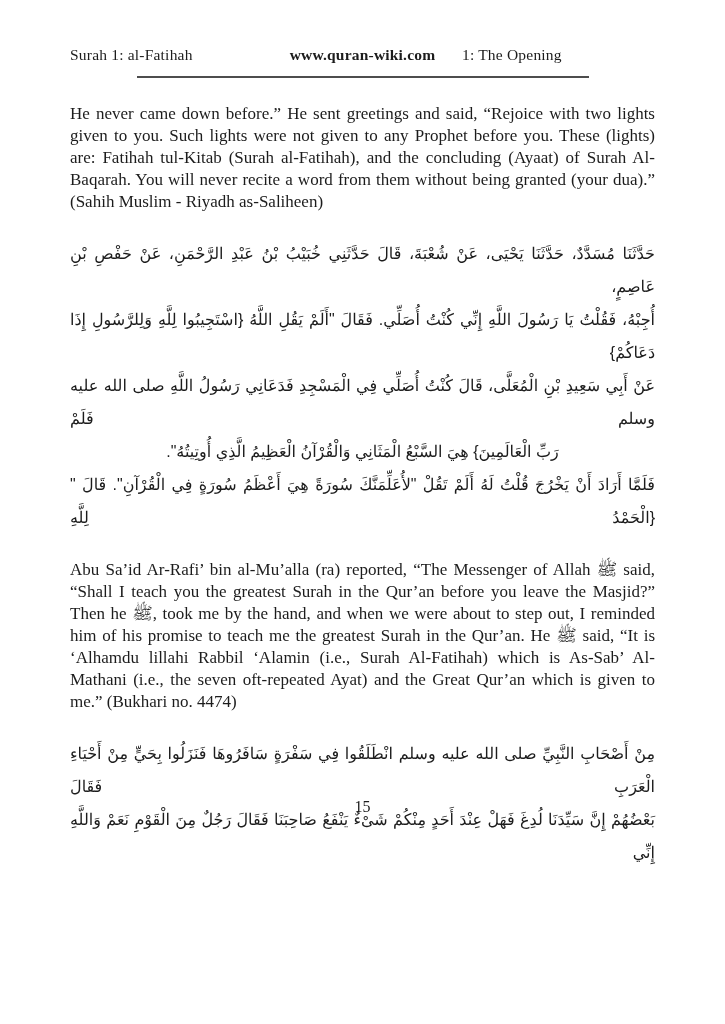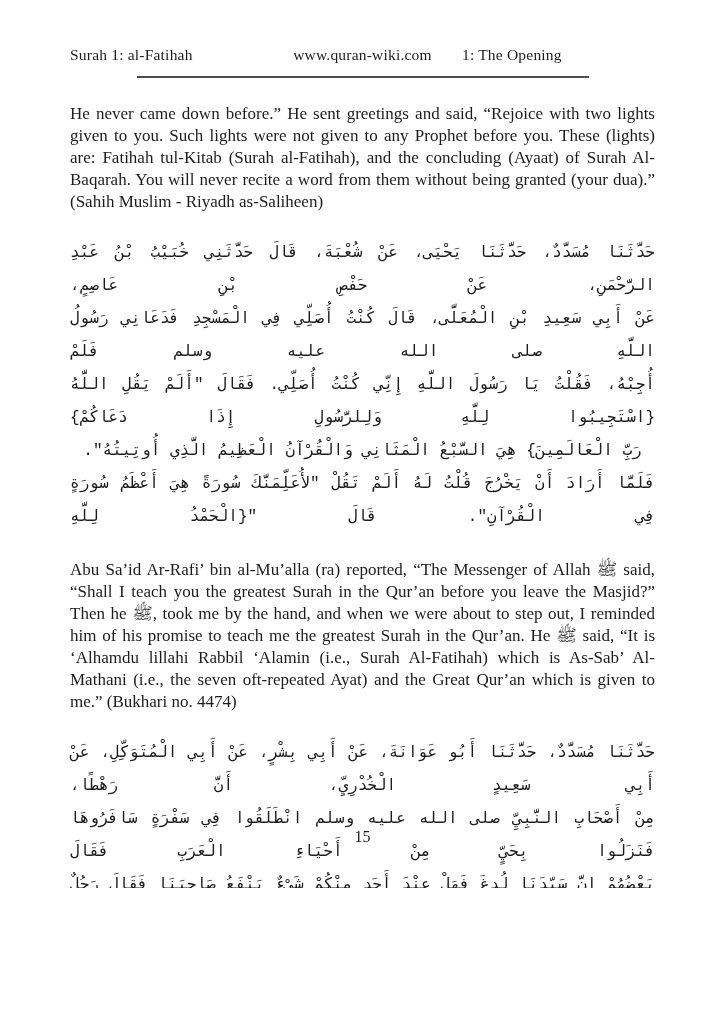--- a/index.html
+++ b/index.html
@@ -14,55 +14,55 @@
     overflow: hidden;
   }
   .running-header {
     display: flex;
     justify-content: space-between;
     align-items: baseline;
     font-size: 15.5px;
     letter-spacing: 0.2px;
   }
   .running-header .hdr-left  { width: 33%; text-align: left; }
-  .running-header .hdr-center{ width: 34%; text-align: center; }
+  .running-header .hdr-center{ width: 34%; text-align: center; font-weight: bold; }
   .running-header .hdr-right { width: 33%; text-align: left; }
   .divider-rule {
     width: 452px;
     border: 0;
     border-top: 2px solid #4d4d4d;
     margin: 12px auto 0 auto;
   }
   .en-para {
     font-size: 17px;
     line-height: 22px;
     text-align: justify;
     margin-top: 25px;
     font-family: "Liberation Serif", "DejaVu Sans", serif;
   }
   .ar-block {
     direction: rtl;
     unicode-bidi: embed;
-    font-family: Liberation Mono, monospace;
+    font-family: Liberation Sans, sans-serif;
     font-size: 16px;
     margin-top: 24px;
   }
   .ar-line {
     line-height: 33px;
     text-align: justify;
     text-align-last: justify;
     white-space: normal;
   }
   .ar-line.ar-last {
     text-align-last: center;
   }
   .page-number {
     position: absolute;
     left: 0; right: 0;
-    bottom: 42px;
+    bottom: 72px;
     text-align: center;
     font-size: 16px;
   }
 </style>
 </head>
 <body>
 
 <div class="page">
 
   <div class="running-header">
@@ -70,30 +70,29 @@
     <span class="hdr-center">www.quran-wiki.com</span>
     <span class="hdr-right">1: The Opening</span>
   </div>
 
   <hr class="divider-rule">
 
   <p class="en-para">He never came down before.” He sent greetings and said, “Rejoice with two lights given to you. Such lights were not given to any Prophet before you. These (lights) are: Fatihah tul-Kitab (Surah al-Fatihah), and the concluding (Ayaat) of Surah Al-Baqarah. You will never recite a word from them without being granted (your dua).” (Sahih Muslim - Riyadh as-Saliheen)</p>
 
   <div class="ar-block" dir="rtl" lang="ar">
     <div class="ar-line">حَدَّثَنَا مُسَدَّدٌ، حَدَّثَنَا يَحْيَى، عَنْ شُعْبَةَ، قَالَ حَدَّثَنِي خُبَيْبُ بْنُ عَبْدِ الرَّحْمَنِ، عَنْ حَفْصِ بْنِ عَاصِمٍ،</div>
+    <div class="ar-line">أُجِبْهُ، فَقُلْتُ يَا رَسُولَ اللَّهِ إِنِّي كُنْتُ أُصَلِّي. فَقَالَ "أَلَمْ يَقُلِ اللَّهُ {اسْتَجِيبُوا لِلَّهِ وَلِلرَّسُولِ إِذَا دَعَاكُمْ}</div>
     <div class="ar-line">عَنْ أَبِي سَعِيدِ بْنِ الْمُعَلَّى، قَالَ كُنْتُ أُصَلِّي فِي الْمَسْجِدِ فَدَعَانِي رَسُولُ اللَّهِ صلى الله عليه وسلم فَلَمْ</div>
-    <div class="ar-line">أُجِبْهُ، فَقُلْتُ يَا رَسُولَ اللَّهِ إِنِّي كُنْتُ أُصَلِّي. فَقَالَ "أَلَمْ يَقُلِ اللَّهُ {اسْتَجِيبُوا لِلَّهِ وَلِلرَّسُولِ إِذَا دَعَاكُمْ}</div>
     <div class="ar-line ar-last">رَبِّ الْعَالَمِينَ} هِيَ السَّبْعُ الْمَثَانِي وَالْقُرْآنُ الْعَظِيمُ الَّذِي أُوتِيتُهُ".</div>
     <div class="ar-line">فَلَمَّا أَرَادَ أَنْ يَخْرُجَ قُلْتُ لَهُ أَلَمْ تَقُلْ "لأُعَلِّمَنَّكَ سُورَةً هِيَ أَعْظَمُ سُورَةٍ فِي الْقُرْآنِ". قَالَ "{الْحَمْدُ لِلَّهِ</div>
   </div>
 
   <p class="en-para">Abu Sa’id Ar-Rafi’ bin al-Mu’alla (ra) reported, “The Messenger of Allah ﷺ said, “Shall I teach you the greatest Surah in the Qur’an before you leave the Masjid?” Then he ﷺ, took me by the hand, and when we were about to step out, I reminded him of his promise to teach me the greatest Surah in the Qur’an. He ﷺ said, “It is ‘Alhamdu lillahi Rabbil ‘Alamin (i.e., Surah Al-Fatihah) which is As-Sab’ Al-Mathani (i.e., the seven oft-repeated Ayat) and the Great Qur’an which is given to me.” (Bukhari no. 4474)</p>
 
   <div class="ar-block" dir="rtl" lang="ar">
-    <div class="ar-line">حَدَّثَنَا مُسَدَّدٌ، حَدَّثَنَا أَبُو عَوَانَةَ، عَنْ أَبِي بِشْرٍ، عَنْ أَبِي الْمُتَوَكِّلِ، عَنْ أَبِي سَعِيدٍ الْخُدْرِيِّ، أَنَّ رَهْطًا،</div>
     <div class="ar-line">مِنْ أَصْحَابِ النَّبِيِّ صلى الله عليه وسلم انْطَلَقُوا فِي سَفْرَةٍ سَافَرُوهَا فَنَزَلُوا بِحَيٍّ مِنْ أَحْيَاءِ الْعَرَبِ فَقَالَ</div>
     <div class="ar-line">بَعْضُهُمْ إِنَّ سَيِّدَنَا لُدِغَ فَهَلْ عِنْدَ أَحَدٍ مِنْكُمْ شَىْءٌ يَنْفَعُ صَاحِبَنَا فَقَالَ رَجُلٌ مِنَ الْقَوْمِ نَعَمْ وَاللَّهِ إِنِّي</div>
 
   </div>
 
   <div class="page-number">15</div>
 
 </div>
 
 </body></html>

